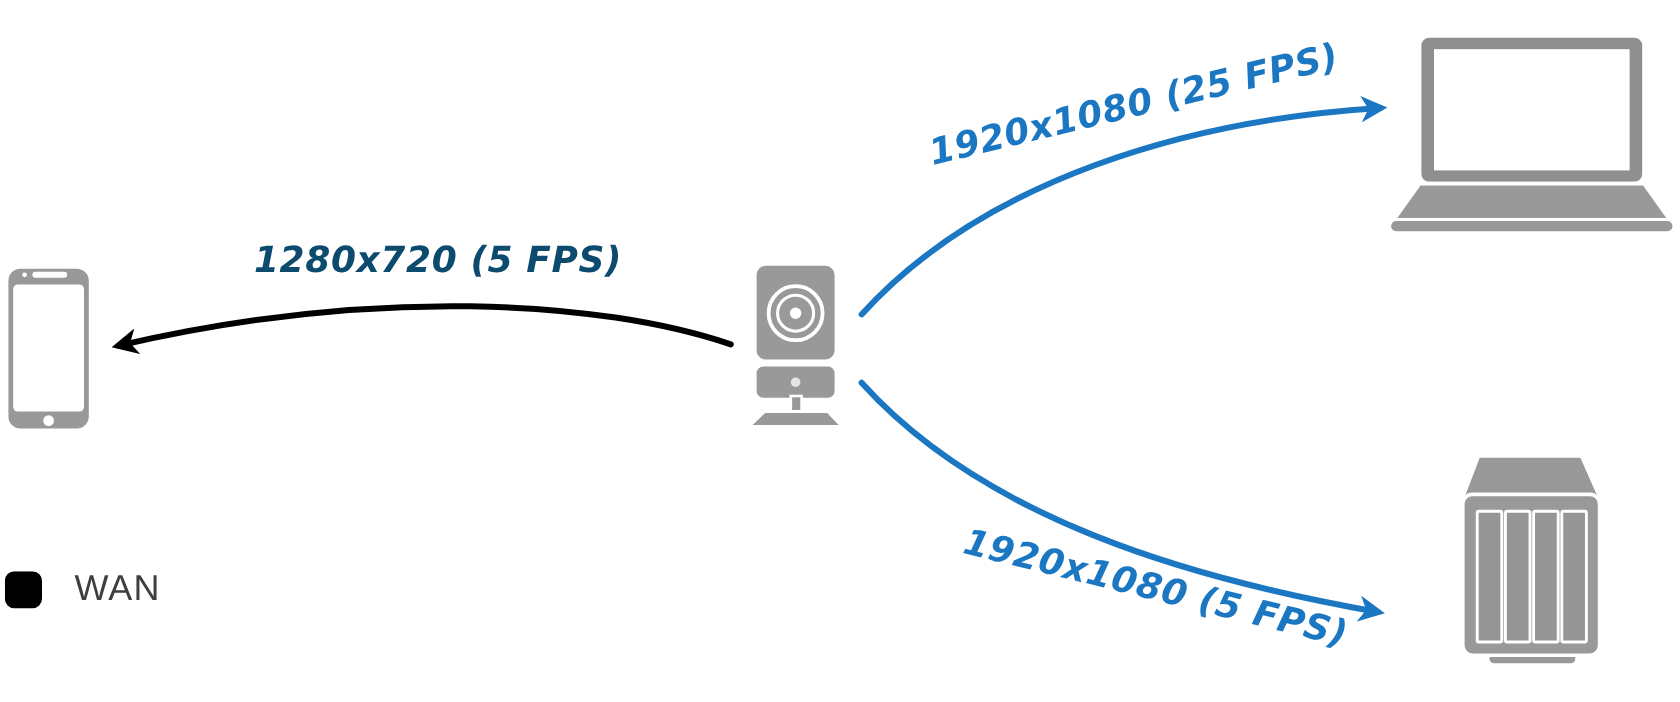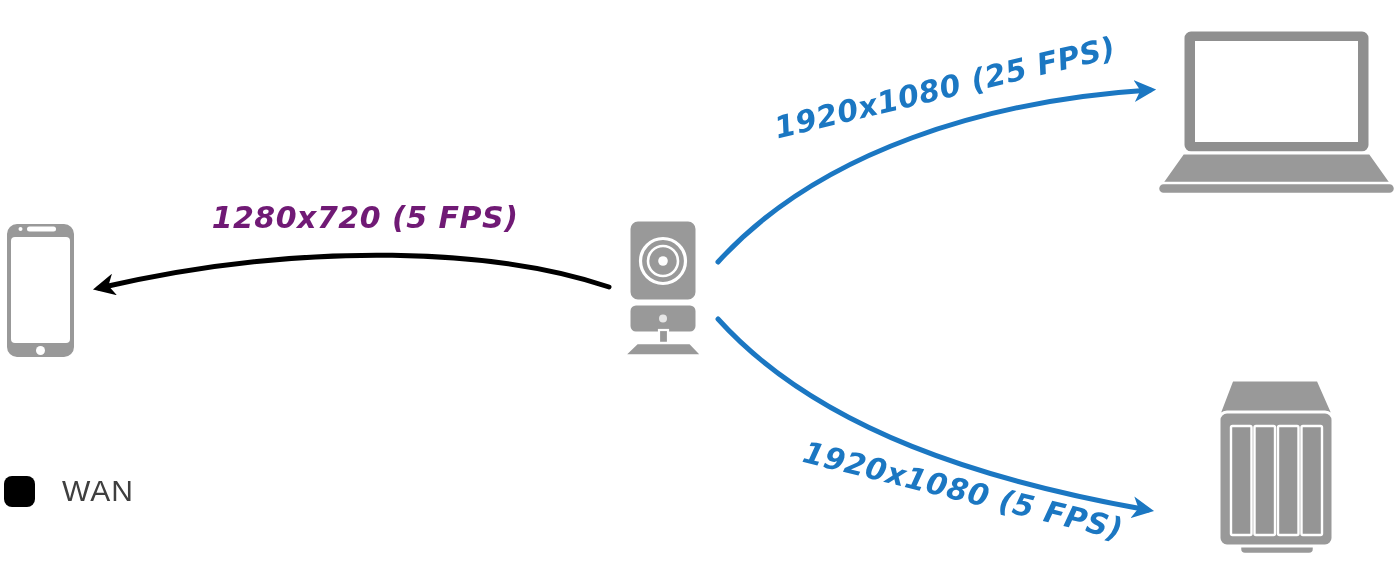--- a/index.html
+++ b/index.html
@@ -14,21 +14,21 @@
   .edge { fill:none; stroke-width:5; stroke-linecap:round; }
   .dev  { fill:#999999; stroke:#ffffff; }
   .bay  { fill:#959595; stroke:#ffffff; stroke-width:2.4; }
   .edge-label {
     position:absolute;
     font-family:"DejaVu Sans", sans-serif;
     font-style:italic; font-weight:700;
     font-size:30px; white-space:nowrap; text-align:center;
     letter-spacing:0.5px;
   }
-  .edge-label.wan { color:#701a75; left:205px; top:200px; width:320px; }
+  .edge-label.wan { color:#0c4a6e; left:205px; top:200px; width:320px; }
   .edge-label.lan-top { color:#1b77c2; left:765px; top:70px; width:360px; transform:rotate(-13.5deg); }
   .edge-label.lan-bottom { color:#1b77c2; left:783px; top:473px; width:360px; transform:rotate(13.8deg); }
   .legend { position:absolute; left:4px; top:474px; display:flex; flex-direction:column; gap:28px; }
   .legend-row { display:flex; align-items:center; gap:27px; }
   .legend-label {
     font-family:"Liberation Sans", sans-serif;
     font-size:30px; color:#3f3f3f; letter-spacing:1px;
   }
 </style>
 </head>

